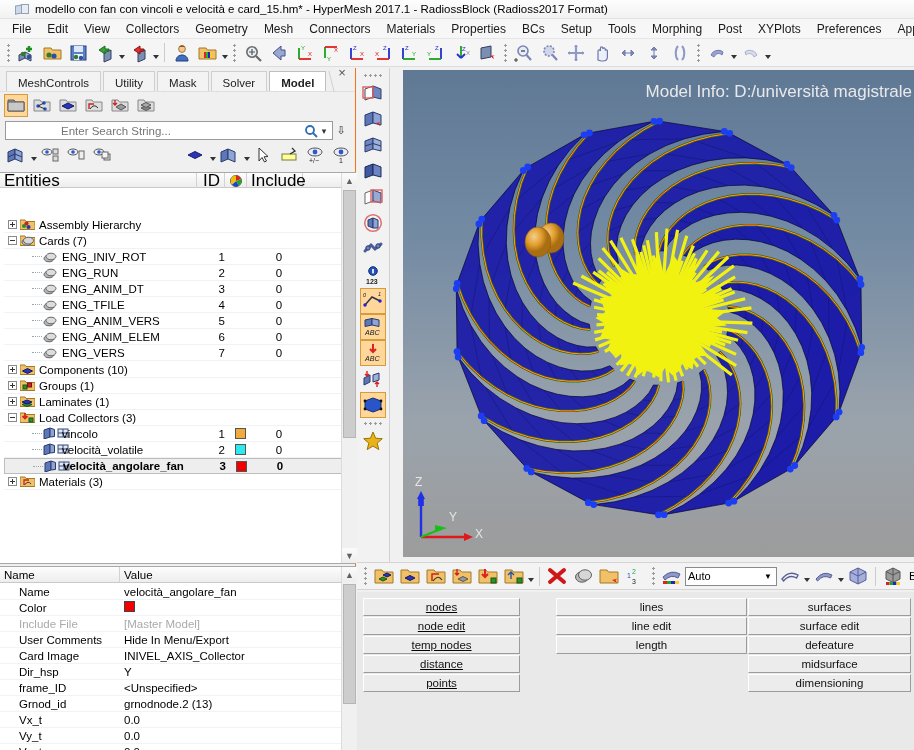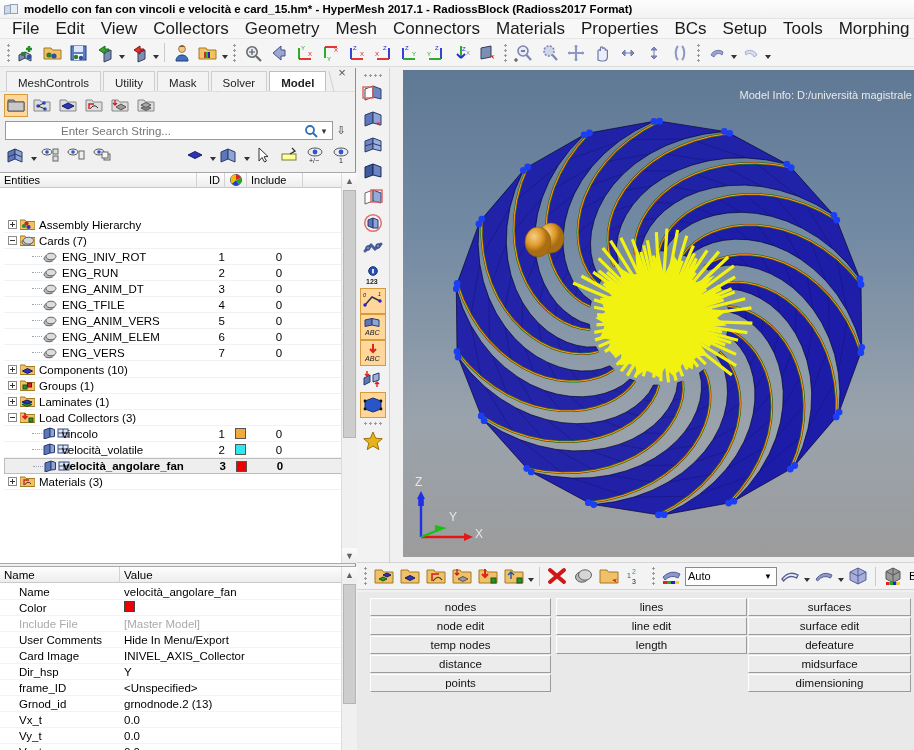--- a/index.html
+++ b/index.html
@@ -14,43 +14,42 @@
     color: #000;
   }
   #app { position: relative; width: 914px; height: 750px; background: #f0f0f0; }
 
   
   #titlebar {
     height: 19px; width: 914px;
     background: linear-gradient(#fdfdfd, #f2f2f2);
     border-bottom: 1px solid #e2e2e2;
     display: flex; align-items: center;
-    padding-left: 4px;
+    padding-left: 15px;
     font-size: 11.5px;
     white-space: nowrap;
     overflow: hidden;
-    font-weight: bold;
   }
   .title-icon {
     width: 14px; height: 13px; margin-right: 6px; position: relative; flex: none;
   }
   .title-icon i { position:absolute; display:block; }
   .ti-a { left:0; top:2px; width:8px; height:9px; background:#cfd8e6; border:1px solid #8fa2bb; transform: skewY(-10deg);}
   .ti-b { left:6px; top:1px; width:8px; height:10px; background:#e8edf4; border:1px solid #8fa2bb;}
 
   
   #menubar {
     height: 20px; width: 914px;
     background: #f7f7f7;
     border-bottom: 1px solid #e6e6e6;
     display: flex; align-items: center;
     padding-left: 4px;
   }
   .menu-item {
-    padding: 2px 8px; font-size: 17px; color: #1a1a1a; cursor: default;
+    padding: 2px 8px; font-size: 12px; color: #1a1a1a; cursor: default;
     white-space: nowrap;
   }
 
   
   #maintoolbar {
     height: 28px; width: 914px;
     background: #f5f5f5;
     border-bottom: 1px solid #dcdcdc;
     display: flex; align-items: center;
     padding-left: 3px;
@@ -133,21 +132,21 @@
   }
   .spacer-flex { flex:1; }
 
   
   #treewrap {
     position:absolute; left:0; top:104px; width:356px; height:392px;
     background:#fff; border:1px solid #a9a9a9; border-left:none; border-right:none;
   }
   #treehead {
     height:15px; display:flex; background:linear-gradient(#fdfdfd,#ededed);
-    border-bottom:1px solid #c9c9c9; font-size:11px; align-items:center;
+    border-bottom:1px solid #c9c9c9; font-size:17px; 
   }
   .th { border-right:1px solid #d2d2d2; height:15px; display:flex; align-items:center; padding-left:4px; }
   .th-entities { width:197px; }
   .th-id { width:28px; justify-content:flex-end; padding-right:4px; }
   .th-color { width:22px; justify-content:center; padding-left:0; }
   .th-include { width:56px; }
   .th-rest { flex:1; border-right:none; }
   #treerows { position:absolute; top:16px; left:4px; width:341px; height:303px; overflow:hidden;margin-top:28px; }
   .trow { height:16px; display:flex; align-items:center; border-bottom:1px solid #eef3f8; font-size:11.5px;}
   .trow.selected { background:#eeeeee; font-weight:bold; border:1px solid #bdbdbd; }
@@ -204,21 +203,21 @@
   }
   .v-btn { width:26px; height:26px; margin:0; display:flex; align-items:center; justify-content:center; flex:none; border:1px solid transparent; }
   .v-btn.sel { background:#ffd79a; border:1px solid #d79b3c;font-style:italic; }
 
   #viewport {
     position:absolute; left:46px; top:2px; width:511px; height:487px;
     background: linear-gradient(#5f7894 0%, #748ba4 35%, #9aa3ac 72%, #9c9c9c 100%);
     overflow:hidden;
   }
   #modelinfo {
-    position:absolute; right:2px; top:19px; font-size:11px; color:#e9e9e9;
+    position:absolute; right:2px; top:12px; font-size:17px; color:#e9e9e9;
     white-space:nowrap;
   }
   #triad { position:absolute; left:8px; top:405px; width:80px; height:72px; }
   .triad-lbl { position:absolute; color:#e6e6e6; font-size:12px; }
 
   
   #bottomtoolbar {
     position:absolute; left:357px; top:494px; width:557px; height:28px;
     background:#f3f3f3; border-top:1px solid #d4d4d4; border-bottom:1px solid #d4d4d4;
     display:flex; align-items:center; padding-left:3px; overflow:hidden;
@@ -236,21 +235,21 @@
     background:#e9e9e9; padding:4px 3px;
   }
   .pcol { position:absolute; top:6px; }
   .pbtn {
     height:18px; margin-bottom:1px; background:#ececec;
     border:1px solid #fff; border-right-color:#9b9b9b; border-bottom-color:#9b9b9b;
     display:flex; align-items:center; justify-content:center;
     font-size:11.5px; color:#111; cursor:default;
   }
   .pbtn.empty { visibility:hidden; }
-  #panelgrid-left  { left:13px;   width:181px; }
+  #panelgrid-left  { left:6px;   width:157px;text-decoration:underline; }
   #panelgrid-mid   { left:199px; width:191px; }
   #panelgrid-right { left:391px; width:163px; }
 </style>
 </head>
 <body>
 
 <div id="app">
 
   <div id="titlebar">
     <span class="title-icon">

